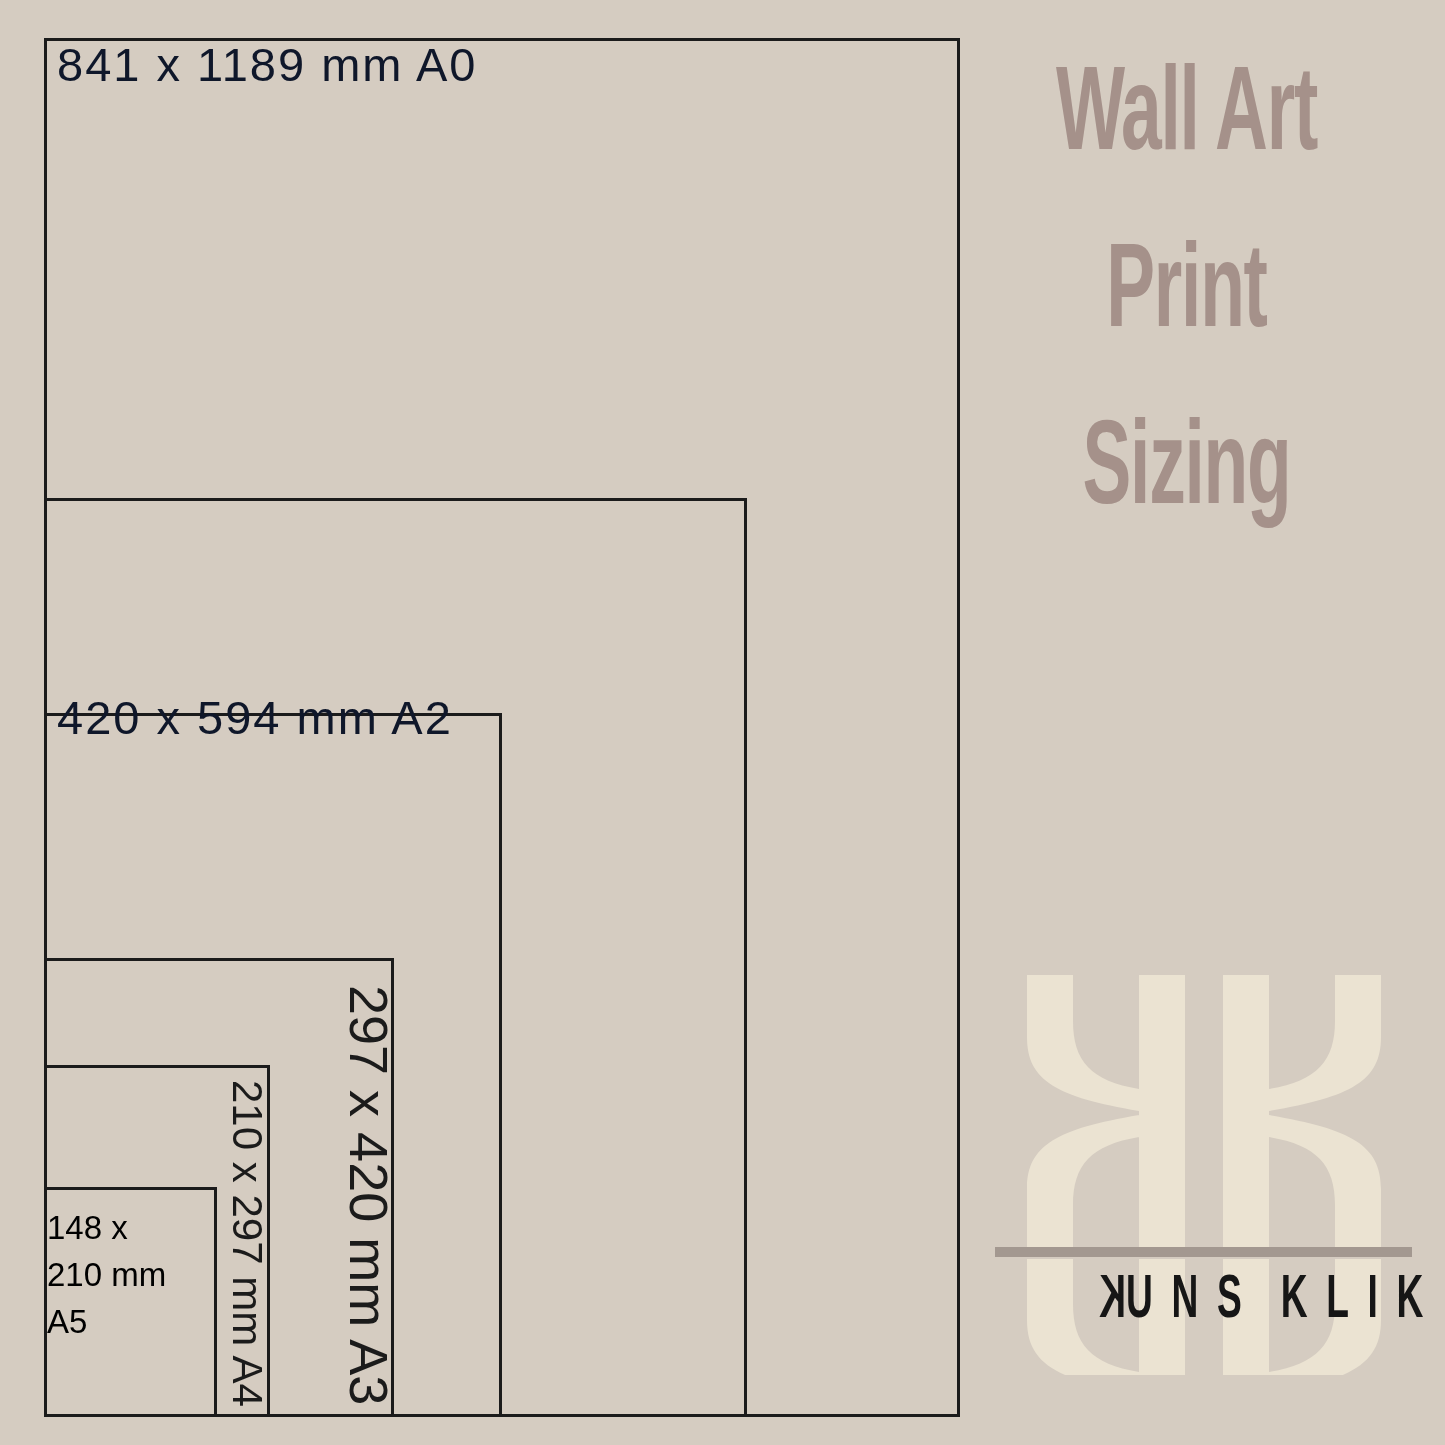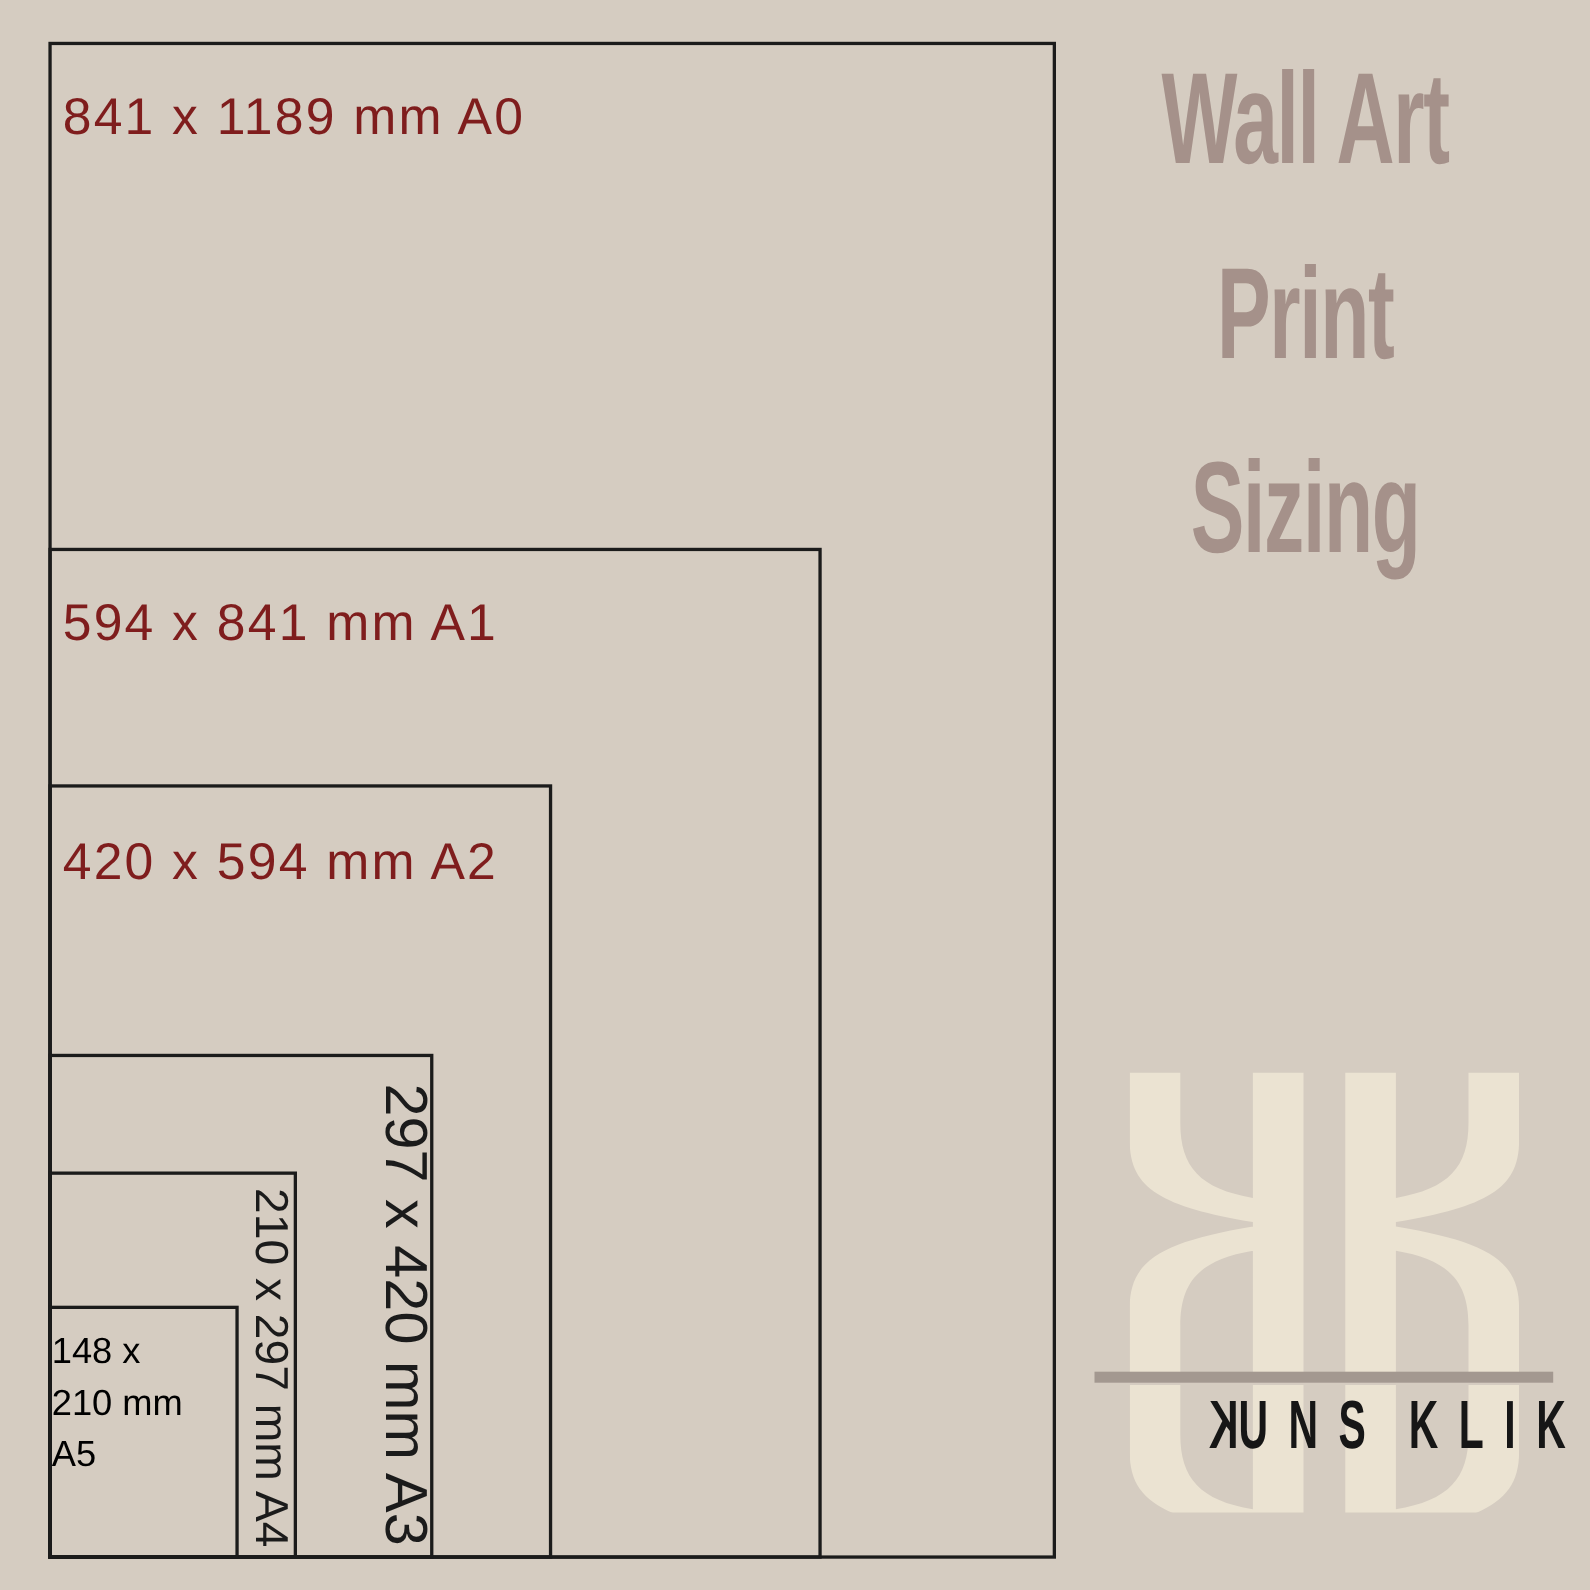--- a/index.html
+++ b/index.html
@@ -20,30 +20,29 @@
   }
   .box-a0{left:44px;top:38px;width:916px;height:1379px;}
   .box-a1{left:44px;top:498px;width:703px;height:919px;}
   .box-a2{left:44px;top:713px;width:458px;height:704px;}
   .box-a3{left:44px;top:958px;width:350px;height:459px;}
   .box-a4{left:44px;top:1065px;width:226px;height:352px;}
   .box-a5{left:44px;top:1187px;width:173px;height:230px;}
 
   .plabel{
     position:absolute;
-    color:#7f1d1d;
+    color:#0f172a;
     font-size:47px;
     line-height:1;
     letter-spacing:2px;
     white-space:nowrap;
-    margin-top:41px;
   }
   .label-a0{left:57px;top:41px;}
   .label-a1{left:57px;top:501px;}
-  .label-a2{left:57px;top:718px;}
+  .label-a2{left:57px;top:694px;}
 
   .vlabel{
     position:absolute;
     color:#1b1b1b;
     line-height:1;
     white-space:nowrap;
     transform-origin:0 0;
     transform:rotate(90deg);
   }
   .label-a3{left:396px;top:985px;font-size:54px;}
@@ -109,21 +108,20 @@
 <div class="stage">
 
   <div class="pbox box-a0"></div>
   <div class="pbox box-a1"></div>
   <div class="pbox box-a2"></div>
   <div class="pbox box-a3"></div>
   <div class="pbox box-a4"></div>
   <div class="pbox box-a5"></div>
 
   <div class="plabel label-a0">841 x 1189 mm A0</div>
-  <div class="plabel label-a1">594 x 841 mm A1</div>
   <div class="plabel label-a2">420 x 594 mm A2</div>
   <div class="vlabel label-a3">297 x 420 mm A3</div>
   <div class="vlabel label-a4">210 x 297 mm A4</div>
   <div class="label-a5">148 x
 210 mm
 A5</div>
 
   <div class="title">
     <div class="title-line">Wall Art</div>
     <div class="title-line">Print</div>

